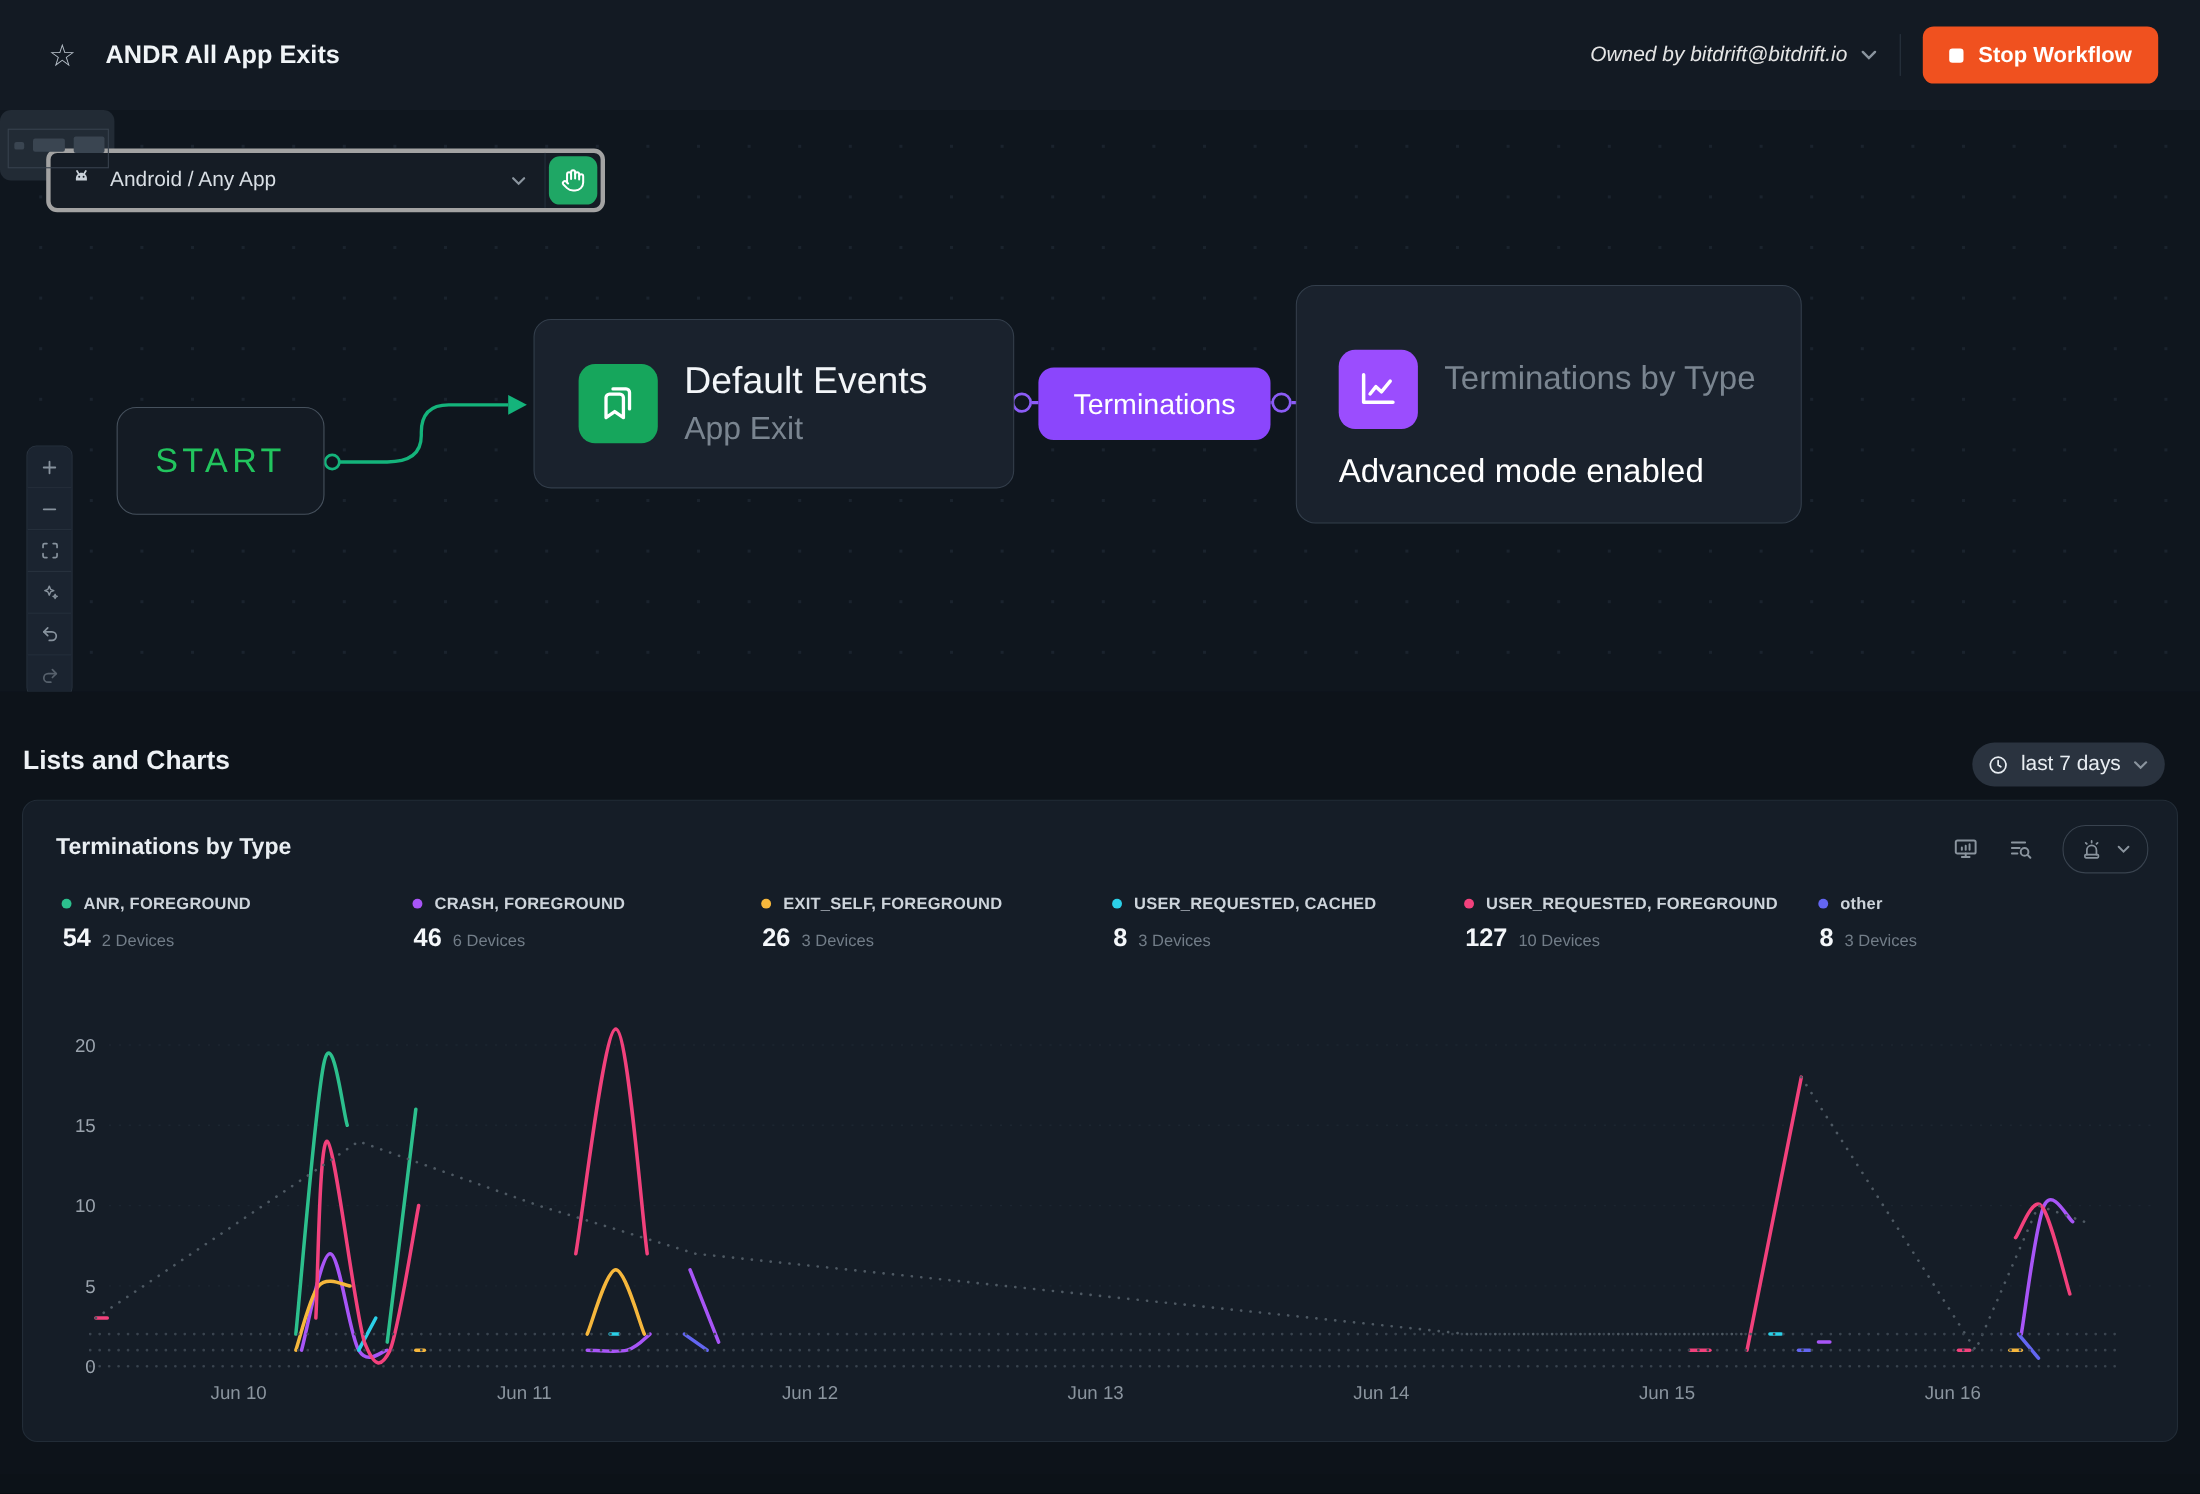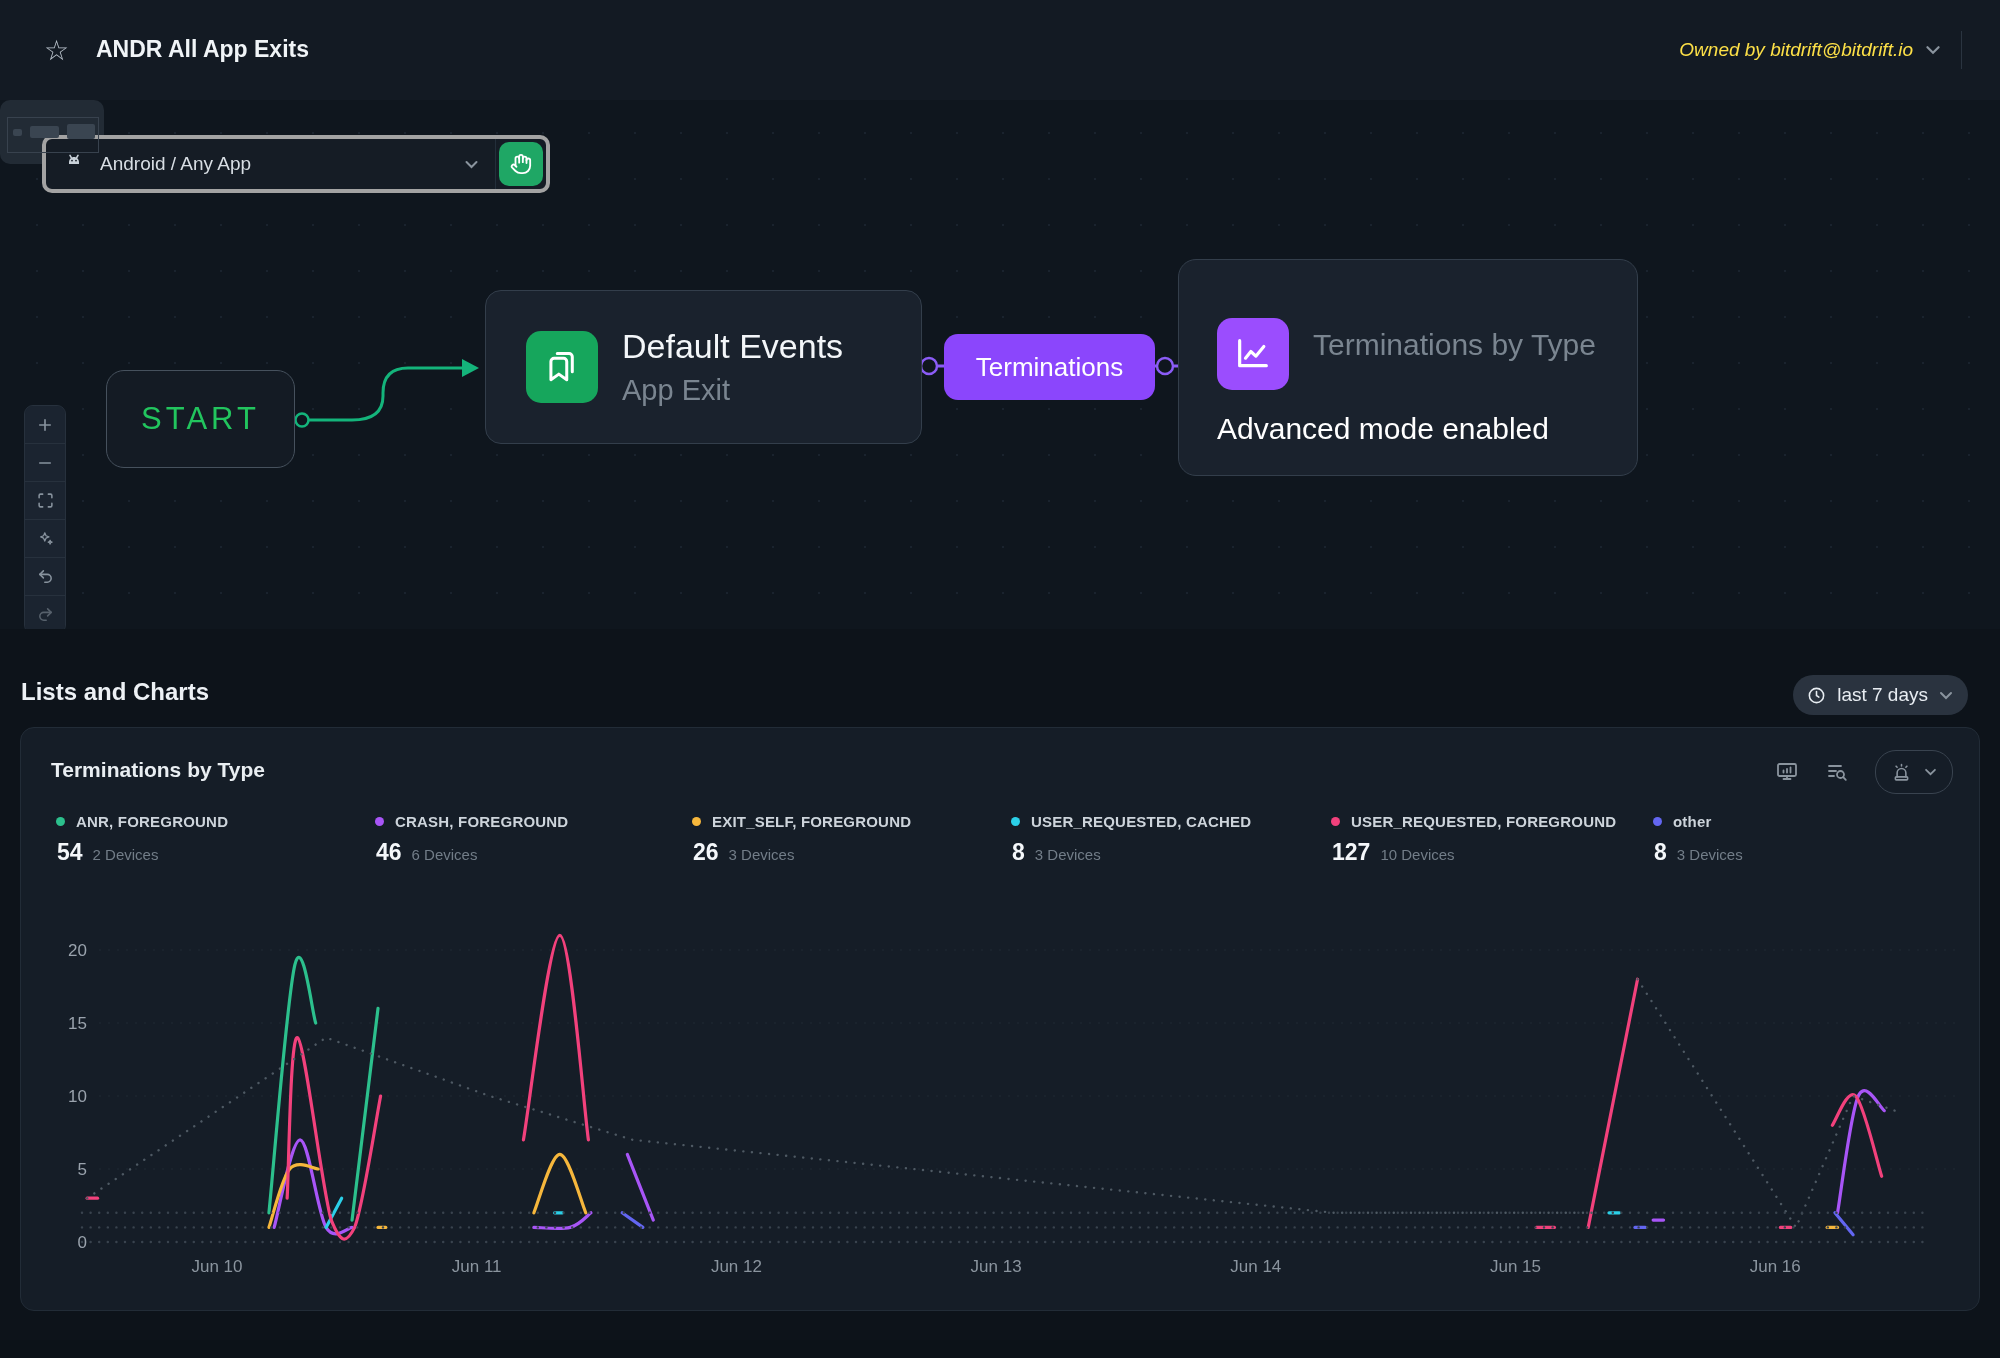--- a/index.html
+++ b/index.html
@@ -5,21 +5,21 @@
   html,body{margin:0;padding:0;background:#06090D;}
   #page{position:relative;width:2000px;height:1358px;background:#0C1218;overflow:hidden;
         font-family:"Liberation Sans", sans-serif;color:#E8EDF2;}
   .abs{position:absolute;}
   svg{display:block;}
   
   #topbar{left:0;top:0;width:2000px;height:100px;background:#131A23;border-bottom:1px solid #1E2833;}
   #star{left:44px;top:34px;font-size:28px;color:#B9C2CB;cursor:pointer;}
   #wf-title{left:96px;top:36px;font-size:23px;font-weight:600;color:#F0F4F7;}
   #topbar-right{right:38px;top:0;height:100px;display:flex;align-items:center;gap:20px;}
-  #owner{display:flex;align-items:center;gap:12px;color:#fde047;font-style:italic;font-size:19px;cursor:pointer;}
+  #owner{display:flex;align-items:center;gap:12px;color:#e5e5e5;font-style:italic;font-size:19px;cursor:pointer;}
   .vdivider{width:1px;height:38px;background:#2A3440;}
   #stop-btn{display:flex;align-items:center;gap:13px;background:#F0511F;border-radius:10px;
             height:52px;padding:0 24px;cursor:pointer;}
   #stop-btn .sq{width:13px;height:13px;background:#FFFFFF;border-radius:3px;}
   #stop-btn span{font-size:20px;font-weight:700;color:#FFFFFF;}
   .chev{color:#8A949E;}
   
   #canvas{left:0;top:100px;width:2000px;height:529px;background:#0F161E;}
   #canvas:before{content:"";position:absolute;inset:0;
      background-image:radial-gradient(#222C38 1.5px, transparent 1.5px);
@@ -94,20 +94,24 @@
     <div id="star" class="abs">☆</div>
     <div id="wf-title" class="abs">ANDR All App Exits</div>
     <div id="topbar-right" class="abs">
       <div id="owner">
         <span>Owned by bitdrift@bitdrift.io</span>
         <svg class="chev" width="16" height="10" viewBox="0 0 14 9" fill="none" stroke="currentColor" stroke-width="2" stroke-linecap="round">
             <path d="M2 2l5 5 5-5"></path>
           </svg>
       </div>
       <div class="vdivider"></div>
+      <div id="stop-btn">
+        <div class="sq"></div>
+        <span>Stop Workflow</span>
+      </div>
     </div>
   </div>
 
   <div id="canvas" class="abs">
 
     <svg class="abs" style="left:0;top:0;" width="2000" height="529" viewBox="0 0 2000 529">
       <circle cx="302" cy="320" r="6.5" fill="#0F161E" stroke="#14B47B" stroke-width="2.5"></circle>
       <path d="M309 320H352Q383 320 383 296V293Q383 268 408 268H462" fill="none" stroke="#14B47B" stroke-width="3"></path>
       <path d="M462 259L479 268L462 277Z" fill="#14B47B"></path>
       <path d="M938 266H944M1155 266H1156M1174 266H1179" stroke="#8B5CF6" stroke-width="3"></path>

